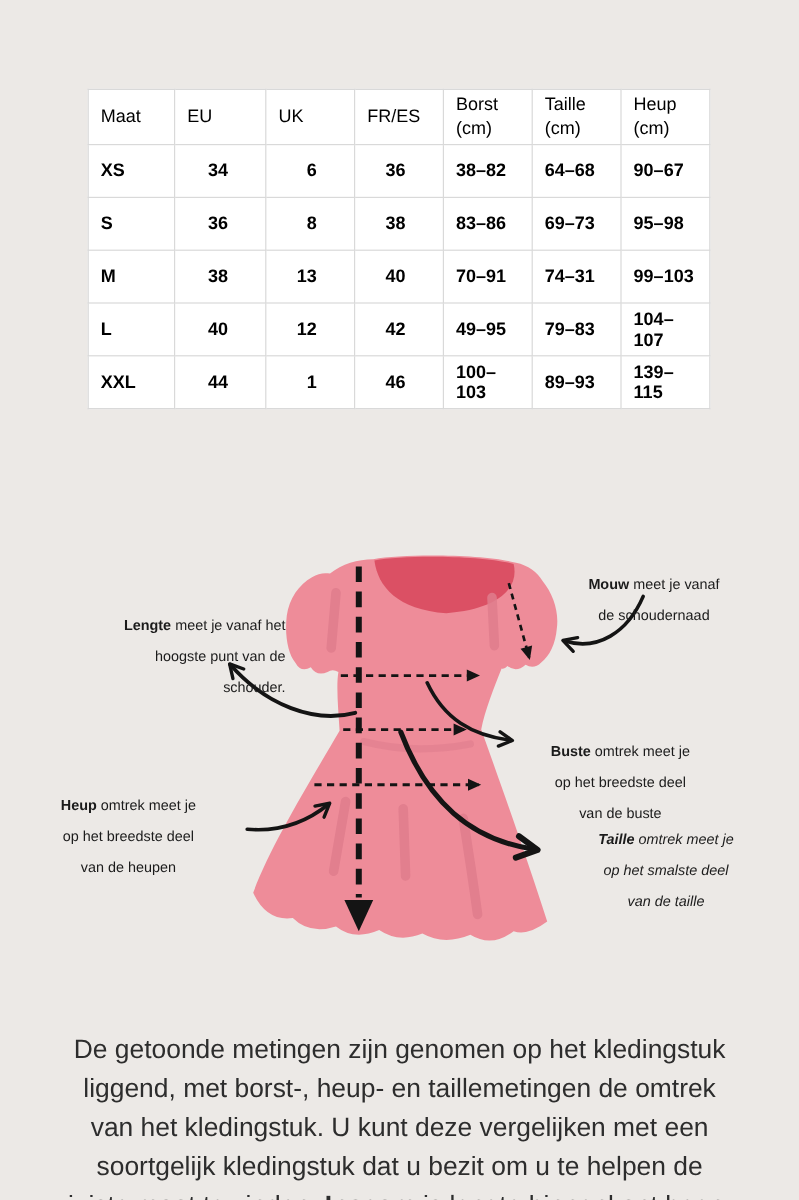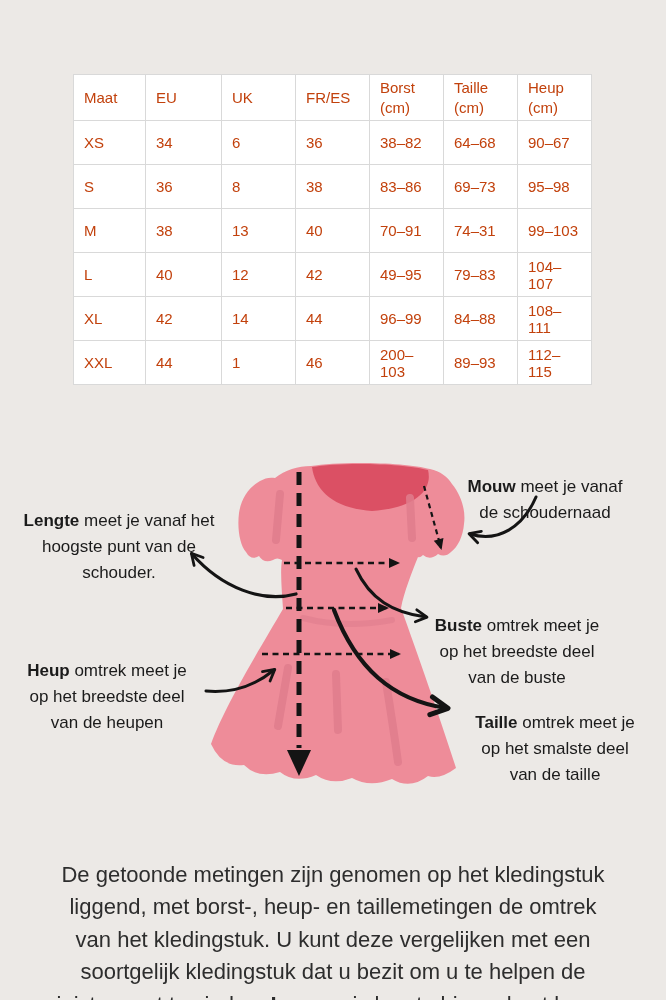--- a/index.html
+++ b/index.html
@@ -6,36 +6,36 @@
   body {
     width:666px; height:1000px; position:relative; overflow:hidden;
     background:#ece9e6;
     font-family:"Liberation Sans", sans-serif;
     color:#1c1c1c;
   }
   
   table.size-table {
     position:absolute; left:73px; top:74px;
     border-collapse:collapse; background:#ffffff;
-    table-layout:fixed; font-size:15px; color:#c2410c;
+    table-layout:fixed; font-size:15px; color:#000000;
   }
   .size-table th, .size-table td {
     border:1px solid #d9d9d9; font-weight:400; text-align:left;
     padding:0 10px; overflow:hidden;
   }
   .size-table th {
     height:45px; vertical-align:middle; white-space:pre-line; line-height:1.3;
   }
-  .size-table td { height:43px; vertical-align:middle; }
-  .size-table td.num { padding-right:6px; }
+  .size-table td { height:43px; vertical-align:middle;font-weight:bold; }
+  .size-table td.num { text-align:right; padding-right:31px; }
   
   svg.dress-svg { position:absolute; left:0; top:0; width:666px; height:1000px; }
   .note {
     position:absolute; text-align:center; white-space:pre-line;
-    font-size:17px; line-height:26px; color:#1b1b1b;
+    font-size:12px; line-height:26px; color:#1b1b1b;
   }
   .note b { font-weight:700; }
   
   .footer-note {
     position:absolute; left:10px; top:826px; width:646px;
     text-align:center; white-space:pre-line;
     font-size:22px; line-height:32.5px; color:#2d2d2d;
   }
   .footer-note b { font-weight:700; }
 </style>
@@ -97,36 +97,27 @@
     <tr>
       <td>L</td>
       <td class="num">40</td>
       <td class="num">12</td>
       <td class="num">42</td>
       <td>49–95</td>
       <td>79–83</td>
       <td>104–107</td>
     </tr>
     <tr>
-      <td>XL</td>
-      <td class="num">42</td>
-      <td class="num">14</td>
-      <td class="num">44</td>
-      <td>96–99</td>
-      <td>84–88</td>
-      <td>108–111</td>
-    </tr>
-    <tr>
       <td>XXL</td>
       <td class="num">44</td>
       <td class="num">1</td>
       <td class="num">46</td>
-      <td>200–103</td>
+      <td>100–103</td>
       <td>89–93</td>
-      <td>112–115</td>
+      <td>139–115</td>
     </tr>
   </tbody>
 </table>
 
 <svg class="dress-svg" viewBox="0 0 666 1000" aria-hidden="true">
   <defs>
     <marker id="mTri" orient="auto" markerUnits="userSpaceOnUse" markerWidth="13" markerHeight="13" refX="10" refY="6.5">
       <path d="M1,1.5 L12,6.5 L1,11.5 Z" fill="#141414"></path>
     </marker>
     <marker id="mV" orient="auto" markerUnits="userSpaceOnUse" markerWidth="18" markerHeight="18" refX="13" refY="9">
@@ -176,35 +167,35 @@
   <path stroke="#141414" d="M 262 654 L 399 654" stroke-width="2.4" stroke-dasharray="6 4.5" fill="none" marker-end="url(#mTri)"></path>
   <path stroke="#141414" d="M 424 486 L 441 548" stroke-width="2.2" stroke-dasharray="5 4" fill="none" marker-end="url(#mTri)"></path>
 
   <path stroke="#141414" d="M 296 594 C 262 603 222 588 192 554" stroke-width="3.2" fill="none" stroke-linecap="round" marker-end="url(#mV)"></path>
   <path stroke="#141414" d="M 536 497 C 523 527 498 543 470 534" stroke-width="3" fill="none" stroke-linecap="round" marker-end="url(#mV)"></path>
   <path stroke="#141414" d="M 356 569 C 370 599 393 613 426 617" stroke-width="3" fill="none" stroke-linecap="round" marker-end="url(#mV)"></path>
   <path stroke="#141414" d="M 334 610 C 356 668 392 700 446 708" stroke-width="4.2" fill="none" stroke-linecap="round" marker-end="url(#mVbig)"></path>
   <path stroke="#141414" d="M 206 691 C 228 693 252 688 274 670" stroke-width="3" fill="none" stroke-linecap="round" marker-end="url(#mV)"></path>
 </svg>
 
-<div class="note" style="left:0px;   top:482px; width:238px;">
+<div class="note" style="left:0px;   top:482px; width:238px;text-align:right;">
   <b>Lengte</b><span> meet je vanaf het
 hoogste punt van de
 schouder.</span>
 </div>
 <div class="note" style="left:428px; top:448px; width:234px;">
   <b>Mouw</b><span> meet je vanaf
 de schoudernaad</span>
 </div>
 <div class="note" style="left:400px; top:587px; width:234px;">
   <b>Buste</b><span> omtrek meet je
 op het breedste deel
 van de buste</span>
 </div>
-<div class="note" style="left:444px; top:684px; width:222px;">
+<div class="note" style="left:444px; top:660px; width:222px;font-style:italic;">
   <b>Taille</b><span> omtrek meet je
 op het smalste deel
 van de taille</span>
 </div>
 <div class="note" style="left:-8px;  top:632px; width:230px;">
   <b>Heup</b><span> omtrek meet je
 op het breedste deel
 van de heupen</span>
 </div>
 

